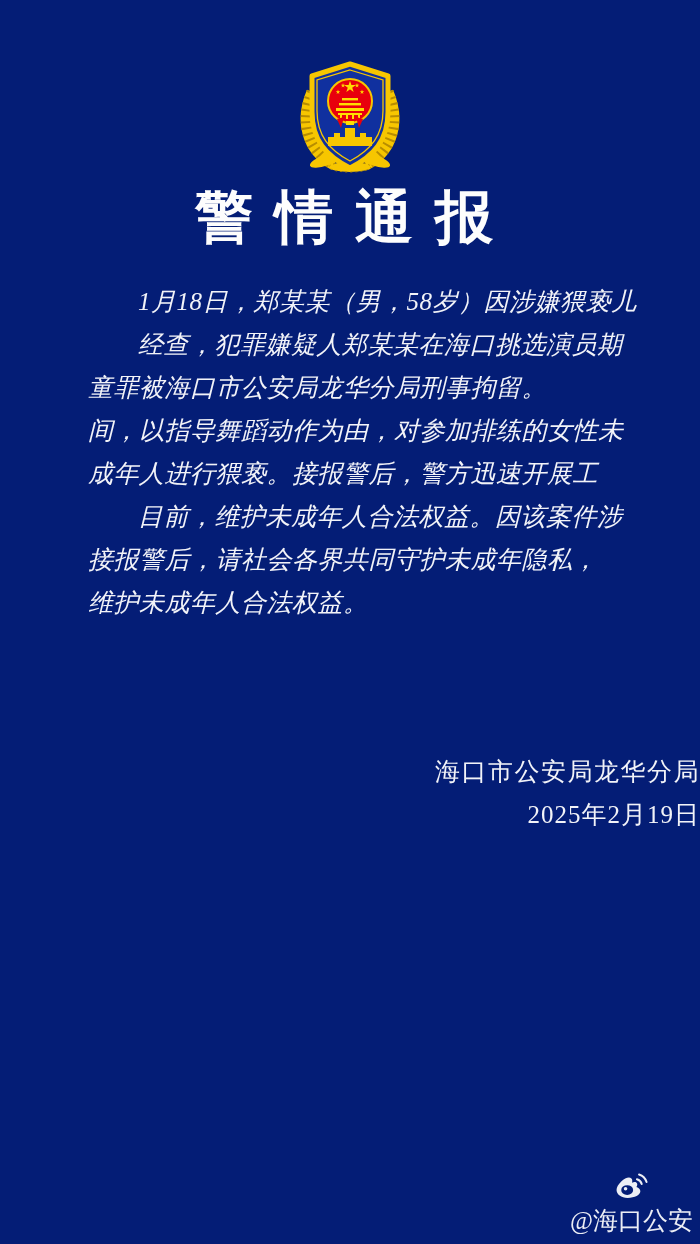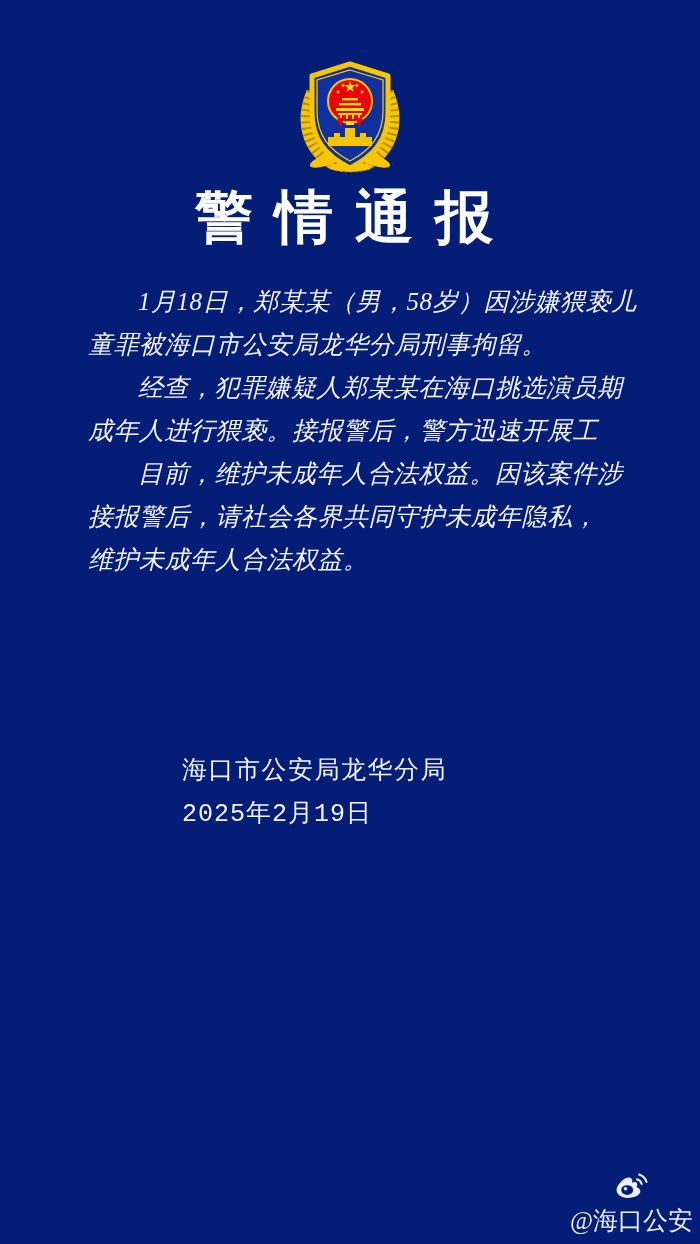--- a/index.html
+++ b/index.html
@@ -35,21 +35,21 @@
     font-size:25px;
     line-height:43px;
     letter-spacing:0.5px;
     white-space:nowrap;
     font-style:italic;
   }
   .indent{text-indent:2em;}
 
   .signature{
     position:absolute;top:750px;left:182px;right:0;
-    text-align:left;color:#f2f3f8;font-family:Liberation Mono, monospace;
+    text-align:right;color:#f2f3f8;
   }
   .signature .agency{font-size:25px;line-height:43px;letter-spacing:1.5px;white-space:nowrap;}
   .signature .date{font-size:25px;line-height:43px;letter-spacing:1px;white-space:nowrap;}
 
   .watermark{
     position:absolute;right:7px;bottom:8px;
     display:flex;align-items:center;gap:5px;
     color:#eceef5;font-size:25px;line-height:30px;
     white-space:nowrap;
     flex-direction:column;
@@ -109,22 +109,23 @@
       <path d="M39,61 L46,59 L43,70 Z" fill="#e8000d"></path>
       <path d="M65,61 L58,59 L61,70 Z" fill="#e8000d"></path>
       <rect x="48" y="63" width="8" height="4" fill="#ffde00"></rect>
     </g>
   </svg>
 
   <h1 class="title">警情通报</h1>
 
   <div class="body-text">
     <div class="line indent">1月18日，郑某某（男，58岁）因涉嫌猥亵儿</div>
+    <div class="line indent">经查，犯罪嫌疑人郑某某在海口挑选演员期</div>
     <div class="line">童罪被海口市公安局龙华分局刑事拘留。</div>
-    <div class="line indent">经查，犯罪嫌疑人郑某某在海口挑选演员期</div>
+    <div class="line">间，以指导舞蹈动作为由，对参加排练的女性未</div>
     <div class="line">成年人进行猥亵。接报警后，警方迅速开展工</div>
     <div class="line indent">目前，维护未成年人合法权益。因该案件涉</div>
     <div class="line">接报警后，请社会各界共同守护未成年隐私，</div>
     <div class="line">维护未成年人合法权益。</div>
   </div>
 
   <div class="signature">
     <div class="agency">海口市公安局龙华分局</div>
     <div class="date">2025年2月19日</div>
   </div>

